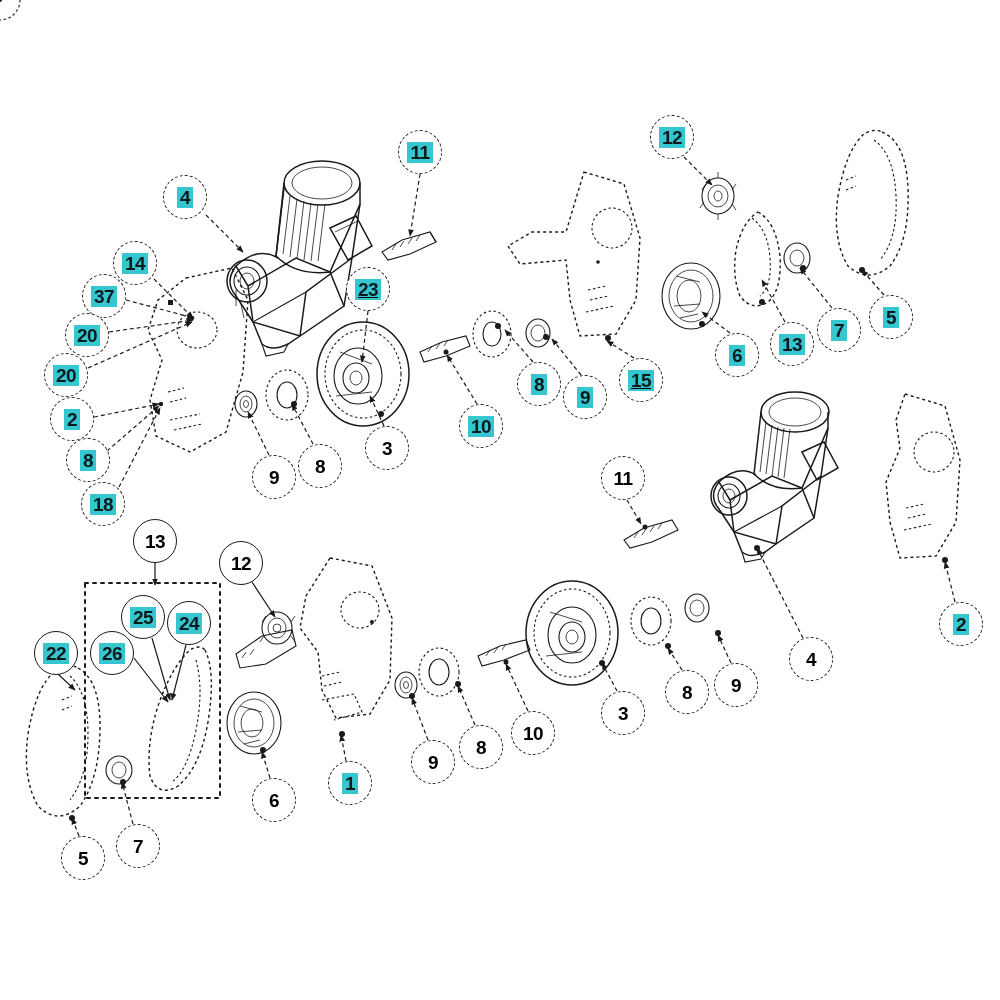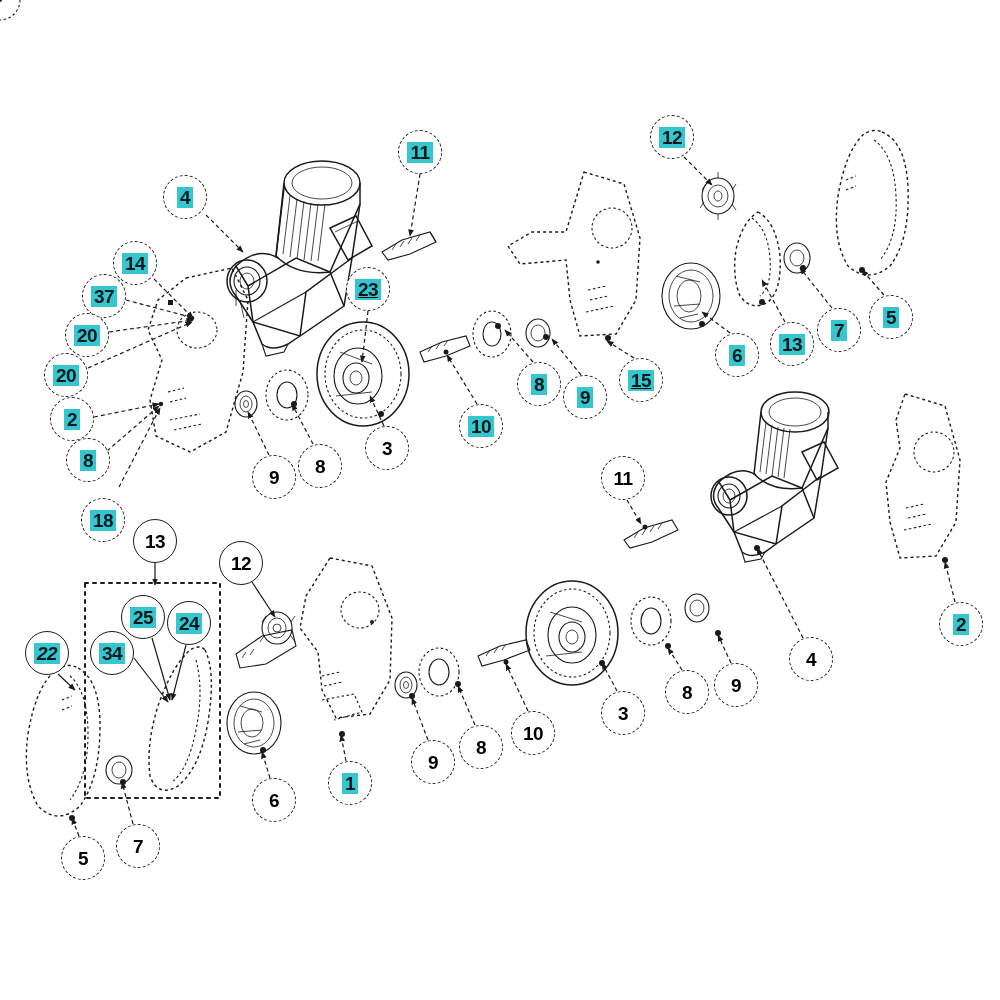--- a/index.html
+++ b/index.html
@@ -362,21 +362,21 @@
       </div>
       <div class="callout dashed hl" style="left: 66px; top: 375px;">
         <span class="num">20</span>
       </div>
       <div class="callout dashed hl" style="left: 72px; top: 419px;">
         <span class="num">2</span>
       </div>
       <div class="callout dashed hl" style="left: 88px; top: 460px;">
         <span class="num">8</span>
       </div>
-      <div class="callout dashed hl" style="left: 103px; top: 520px;">
+      <div class="callout dashed hl" style="left: 103px; top: 504px;">
         <span class="num">18</span>
       </div>
       <div class="callout dashed hl" style="left: 368px; top: 289px; text-decoration: underline;">
         <span class="num">23</span>
       </div>
       <div class="callout dashed" style="left: 274px; top: 477px;">
         <span class="num">9</span>
       </div>
       <div class="callout dashed" style="left: 320px; top: 466px;">
         <span class="num">8</span>
@@ -417,23 +417,23 @@
       <div class="callout solid" style="left: 241px; top: 563px;">
         <span class="num">12</span>
       </div>
       <div class="callout solid hl" style="left: 143px; top: 617px;">
         <span class="num">25</span>
       </div>
       <div class="callout solid hl" style="left: 189px; top: 623px; justify-content: center;">
         <span class="num">24</span>
       </div>
       <div class="callout solid hl" style="left: 112px; top: 653px;">
-        <span class="num">34</span>
-      </div>
-      <div class="callout solid hl" style="left: 47px; top: 653px; font-style: italic;">
+        <span class="num">26</span>
+      </div>
+      <div class="callout solid hl" style="left: 56px; top: 653px;">
         <span class="num">22</span>
       </div>
       <div class="callout dashed" style="left: 83px; top: 858px;">
         <span class="num">5</span>
       </div>
       <div class="callout dashed" style="left: 138px; top: 846px;">
         <span class="num">7</span>
       </div>
       <div class="callout dashed" style="left: 274px; top: 800px;">
         <span class="num">6</span>

